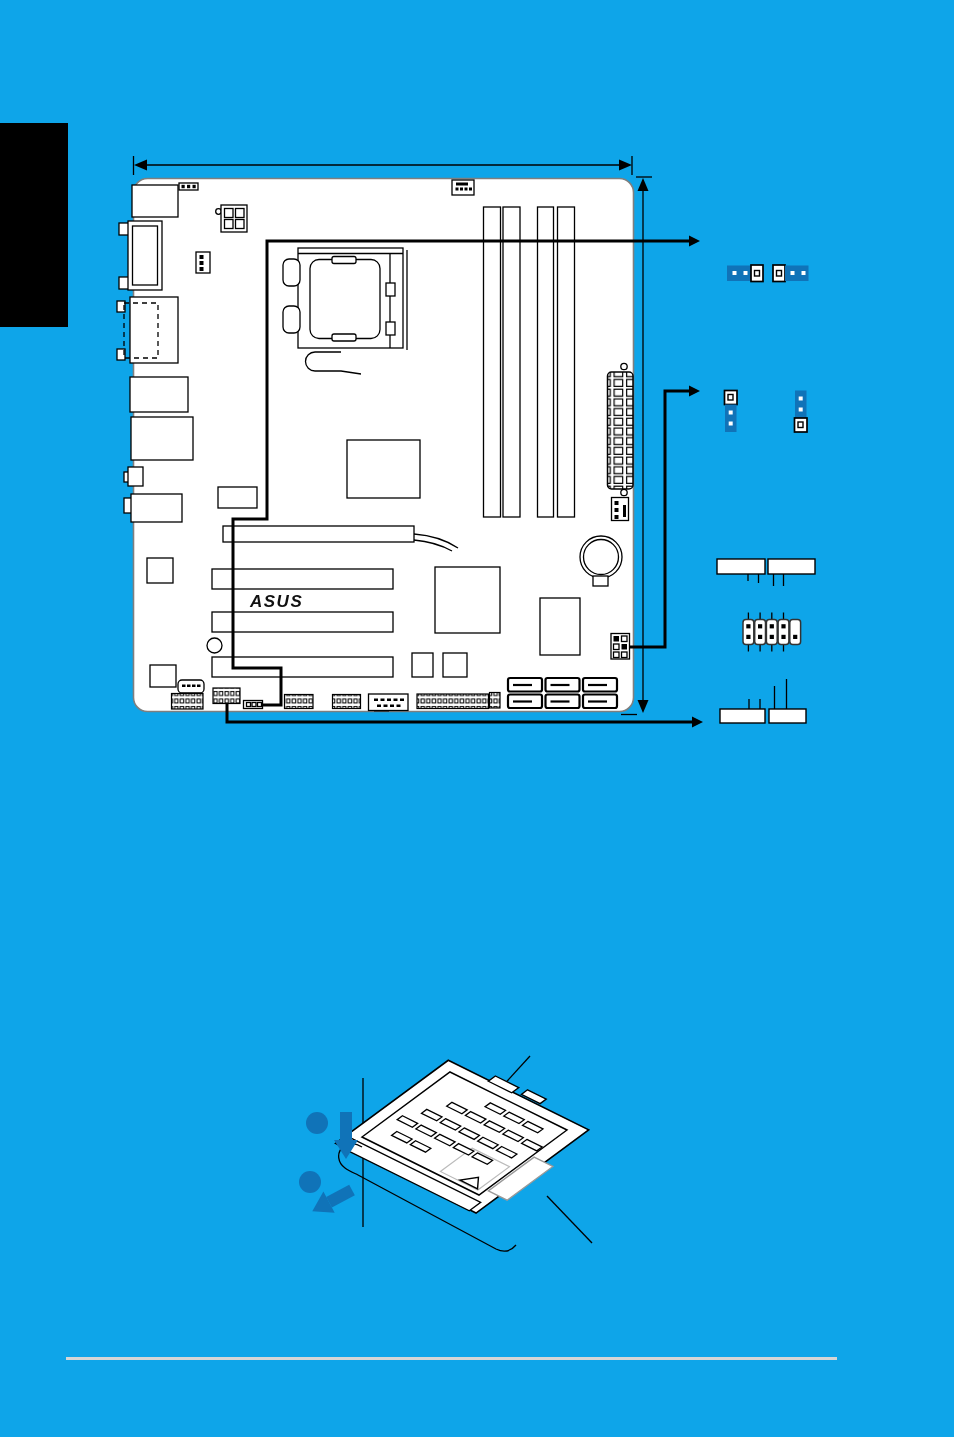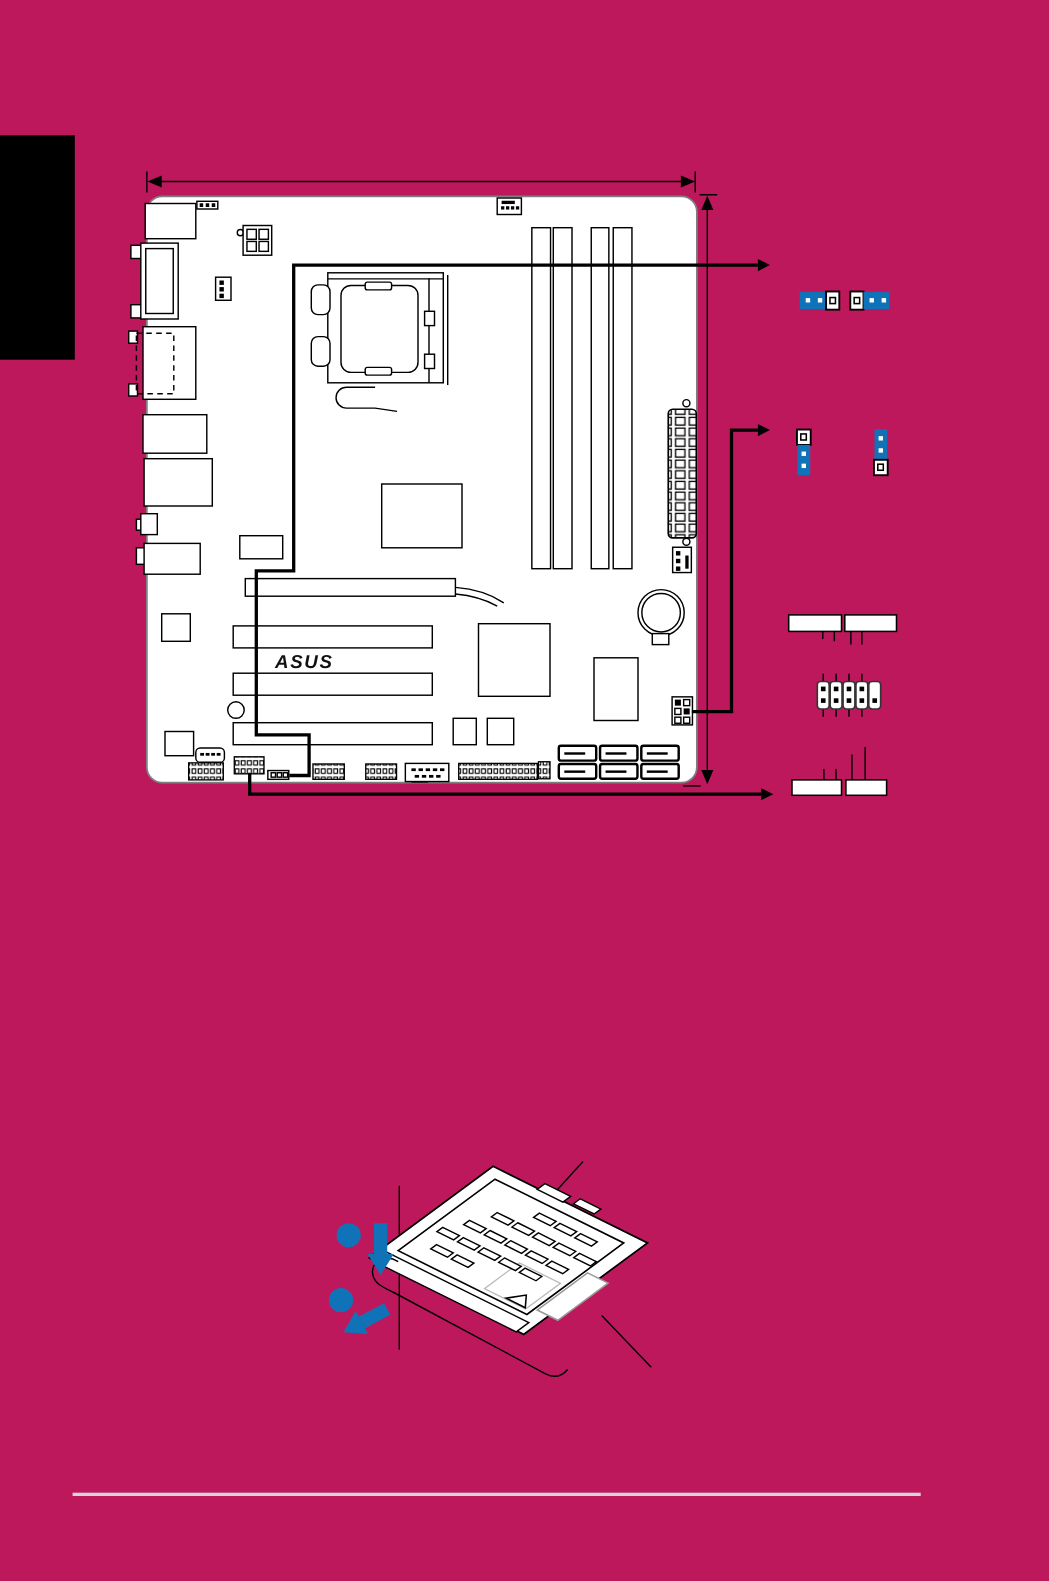--- a/index.html
+++ b/index.html
@@ -1,16 +1,16 @@
 <!DOCTYPE html>
 <html><head>
 <meta charset="utf-8">
 <style>
   html,body{margin:0;padding:0;background:#fff;}
-  .page{position:relative;width:954px;height:1437px;background:#be185d;overflow:hidden;
+  .page{position:relative;width:954px;height:1437px;background:#0ea5e9;overflow:hidden;
         font-family:"Liberation Sans",sans-serif;}
   .abs{position:absolute;}
   
   .o  {fill:#fff;stroke:#000;stroke-width:1.3;}
   .og {fill:#fff;stroke:#7f7f7f;stroke-width:1.6;}
   .ln {stroke:#000;stroke-width:1.3;fill:none;}
   .th {stroke:#000;stroke-width:3;fill:none;}
   .blk{fill:#000;stroke:none;}
   .bl {fill:#1073b8;stroke:none;}
   .wp {fill:#fff;stroke:none;}

